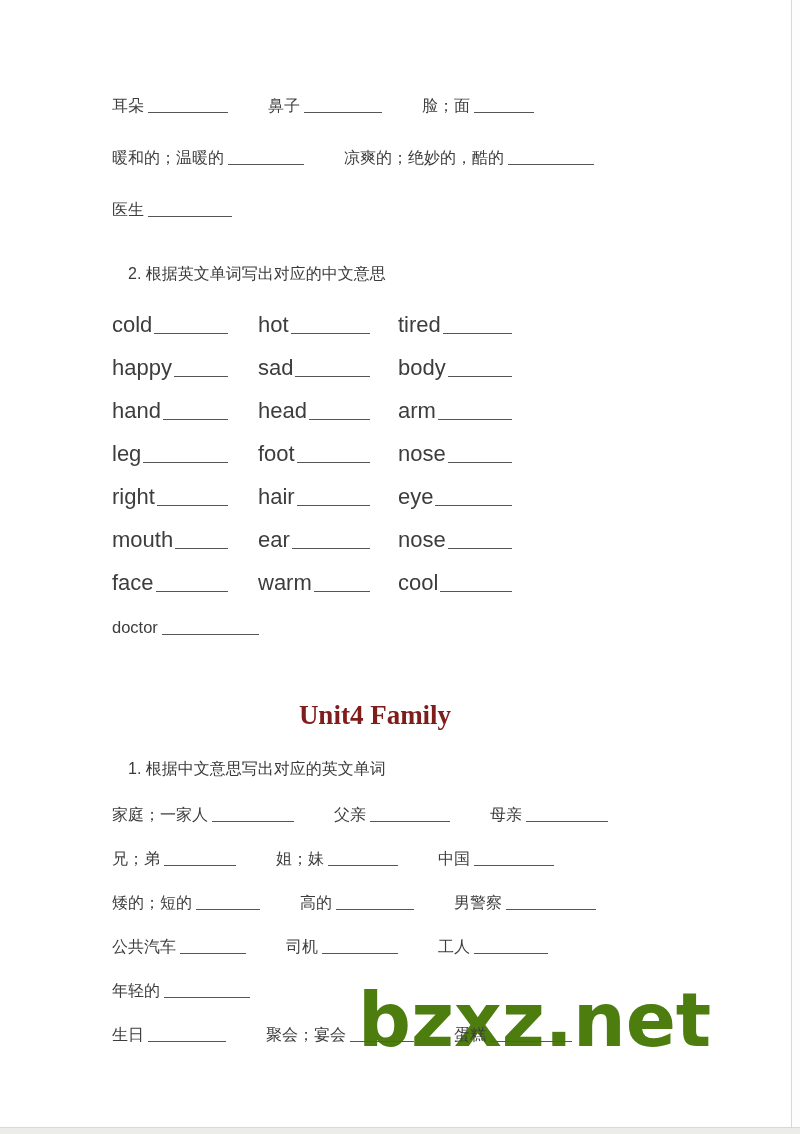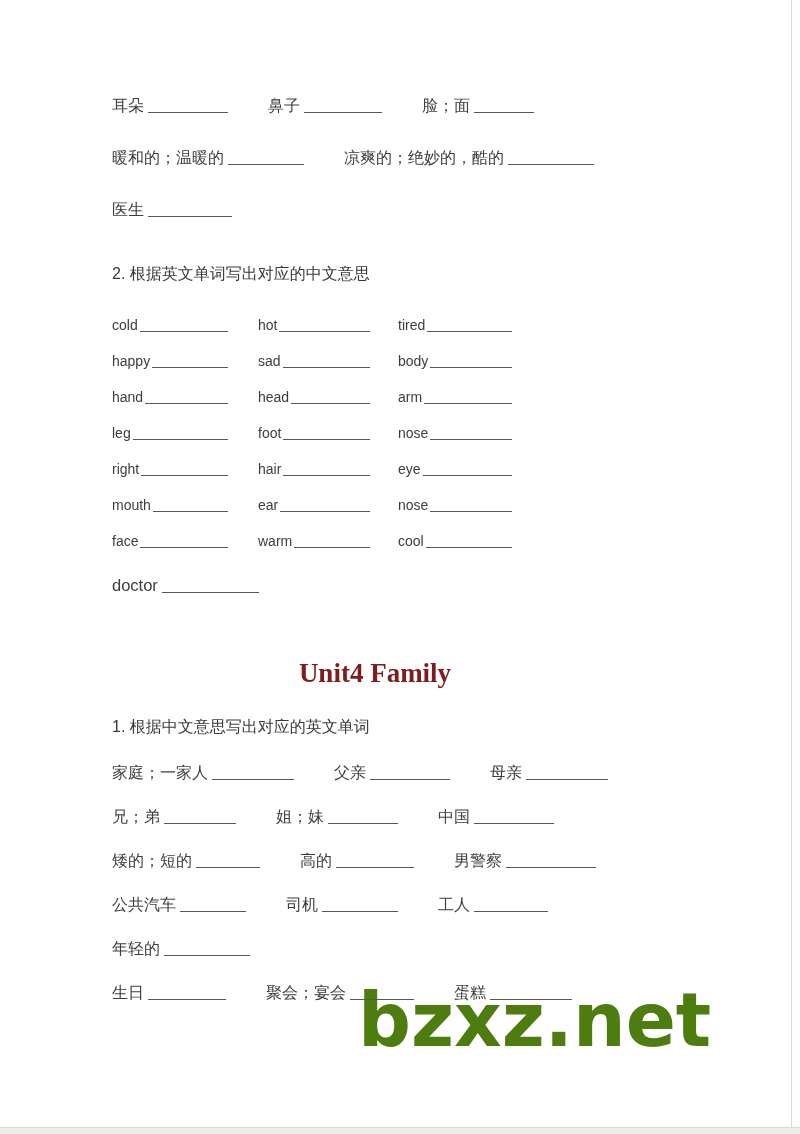--- a/index.html
+++ b/index.html
@@ -33,29 +33,29 @@
     height:15px;
     border-bottom:1.5px solid #565656;
     margin-left:4px;
     transform:translateY(2px);
   }
   
   .sec-heading{
     font-size:16px;
     color:#3a3a3a;
     line-height:24px;
-    margin:40px 0 0 0;
+    margin:40px 0 0 16px;
   }
   
   .en-grid{
     display:grid;
     grid-template-columns:146px 140px 114px;
-    row-gap:14px;
+    row-gap:21px;
     margin-top:28px;
-    font-size:14px;
+    font-size:22px;
     line-height:22px;
     color:#343434;
   }
   .en-cell{display:flex;align-items:baseline;}
   .en-grid > .en-cell:nth-child(3n+1){padding-right:30px;}
   .en-grid > .en-cell:nth-child(3n+2){padding-right:28px;}
   .blank-fill{
     flex:1;
     height:15px;
     border-bottom:1.5px solid #565656;

